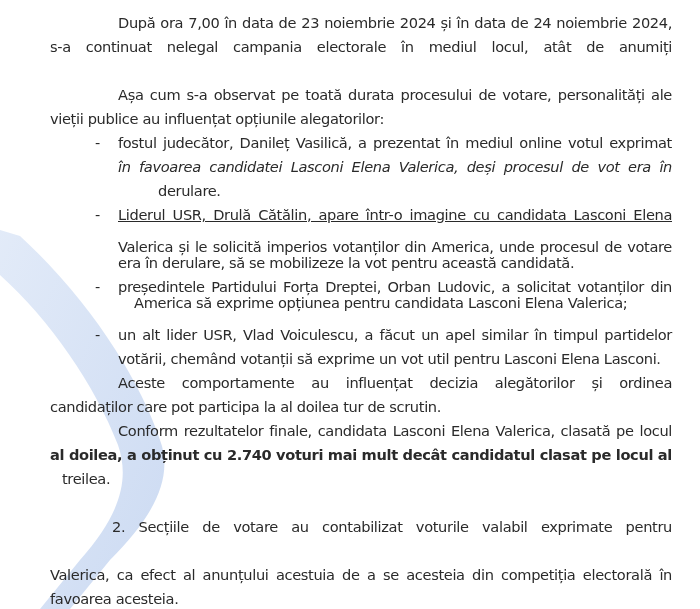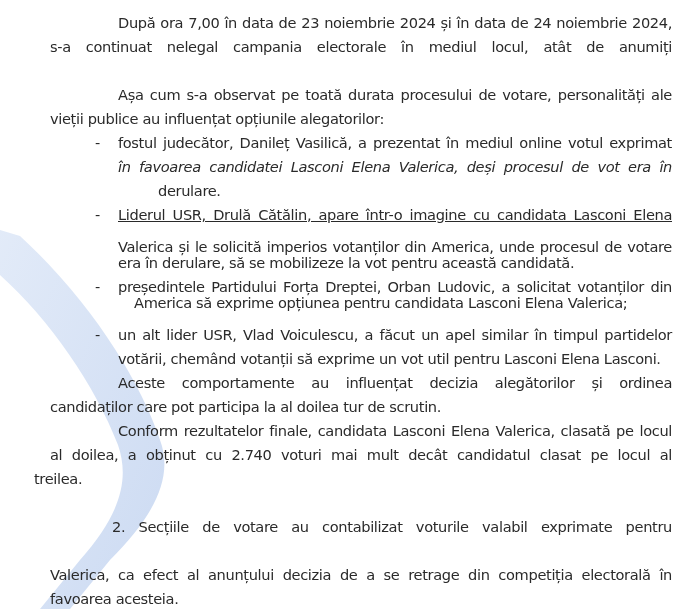--- a/index.html
+++ b/index.html
@@ -59,20 +59,20 @@
   <div class="line" style="left:118px; top:294px;margin-left:16px;">America să exprime opțiunea pentru candidata Lasconi Elena Valerica;</div>
 
   <div class="dash" style="left:95px; top:326px;">-</div>
   <div class="line just" style="left:118px; width:554px; top:326px;">un alt lider USR, Vlad Voiculescu, a făcut un apel similar în timpul partidelor</div>
   <div class="line just" style="left:118px; width:554px; top:374px;">Aceste comportamente au influențat decizia alegătorilor și ordinea</div>
 
   <div class="line" style="left:118px; top:350px;">votării, chemând votanții să exprime un vot util pentru Lasconi Elena Lasconi.</div>
   <div class="line" style="left:50px; top:398px;">candidaților care pot participa la al doilea tur de scrutin.</div>
 
   <div class="line just" style="left:118px; width:554px; top:422px;">Conform rezultatelor finale, candidata Lasconi Elena Valerica, clasată pe locul</div>
-  <div class="line just" style="left:50px; width:622px; top:446px;">al doilea, a obținut cu 2.740 voturi mai mult decât candidatul clasat pe locul al</div>
-  <div class="line" style="left:34px; top:470px;text-align:right;">treilea.</div>
+  <div class="line just" style="left:50px; width:622px; top:446px;font-weight:bold;">al doilea, a obținut cu 2.740 voturi mai mult decât candidatul clasat pe locul al</div>
+  <div class="line" style="left:62px; top:470px;text-align:right;">treilea.</div>
 
   <div class="line just" style="left:112px; width:560px; top:518px;">2. Secțiile de votare au contabilizat voturile valabil exprimate pentru</div>
-  <div class="line just" style="left:50px; width:622px; top:566px;">Valerica, ca efect al anunțului decizia de a se retrage din competiția electorală în</div>
+  <div class="line just" style="left:50px; width:622px; top:566px;">Valerica, ca efect al anunțului acestuia de a se acesteia din competiția electorală în</div>
   <div class="line" style="left:50px; top:590px;">favoarea acesteia.</div>
 
 </div>
 
 </body></html>

